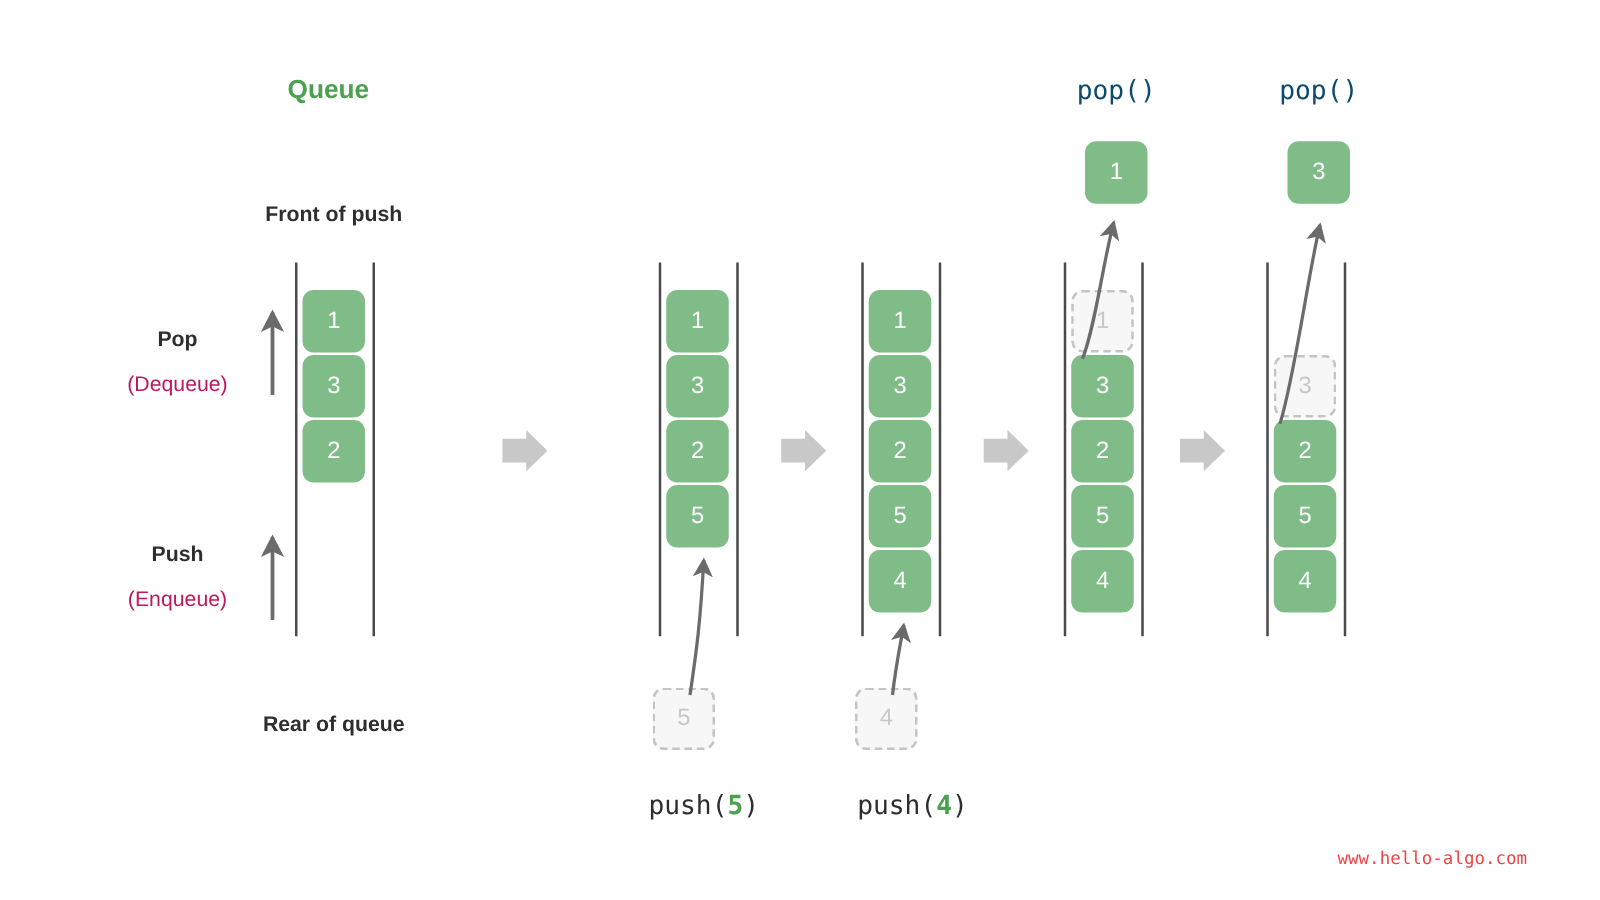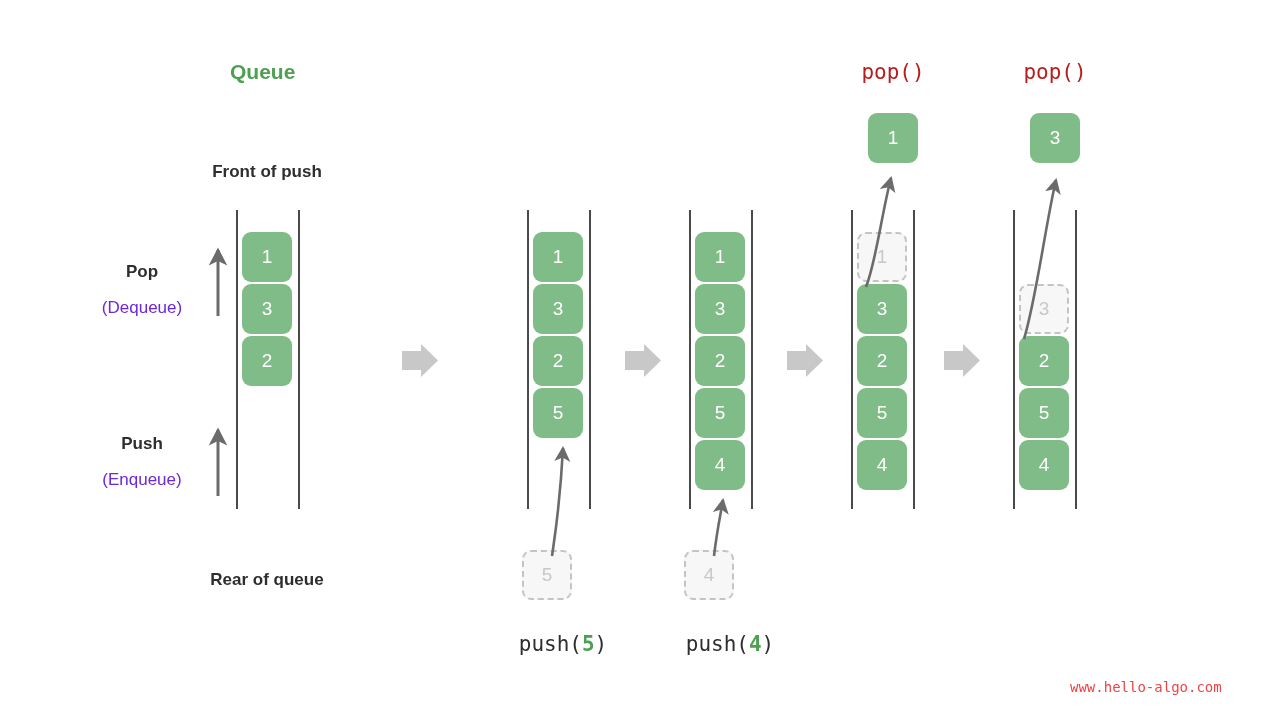--- a/index.html
+++ b/index.html
@@ -22,37 +22,37 @@
     position:absolute;
     font-weight:bold;
     font-size:17px;
     color:#2e2e2e;
     white-space:nowrap;
     text-align:center;
   }
   .sublabel{
     position:absolute;
     font-size:17px;
-    color:#6d28d9;
+    color:#be185d;
     white-space:nowrap;
     text-align:center;
   }
   .caption{
     position:absolute;
     font-size:21px;
     color:#2e2e2e;
     font-family:"DejaVu Sans Mono", monospace;
     white-space:nowrap;
     text-align:center;
   }
   .caption .num{color:#4ca050;font-weight:bold;}
   .op{
     position:absolute;
     font-size:21px;
-    color:#b91c1c;
+    color:#0c4a6e;
     font-family:"DejaVu Sans Mono", monospace;
     white-space:nowrap;
     text-align:center;
   }
 
   
   .rail{
     position:absolute;
     width:1.6px;
     background:#4a4a4a;

